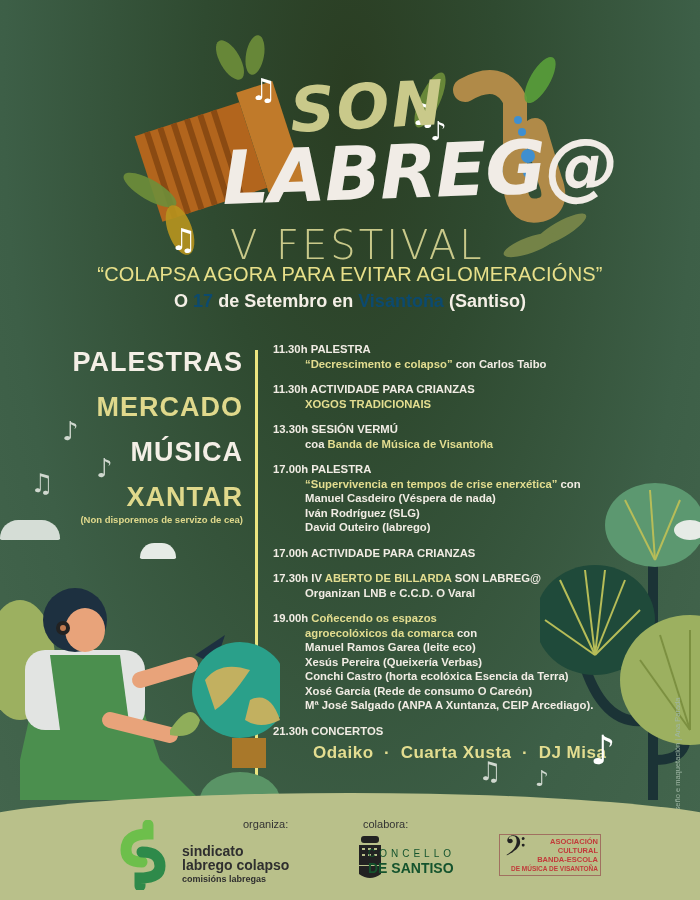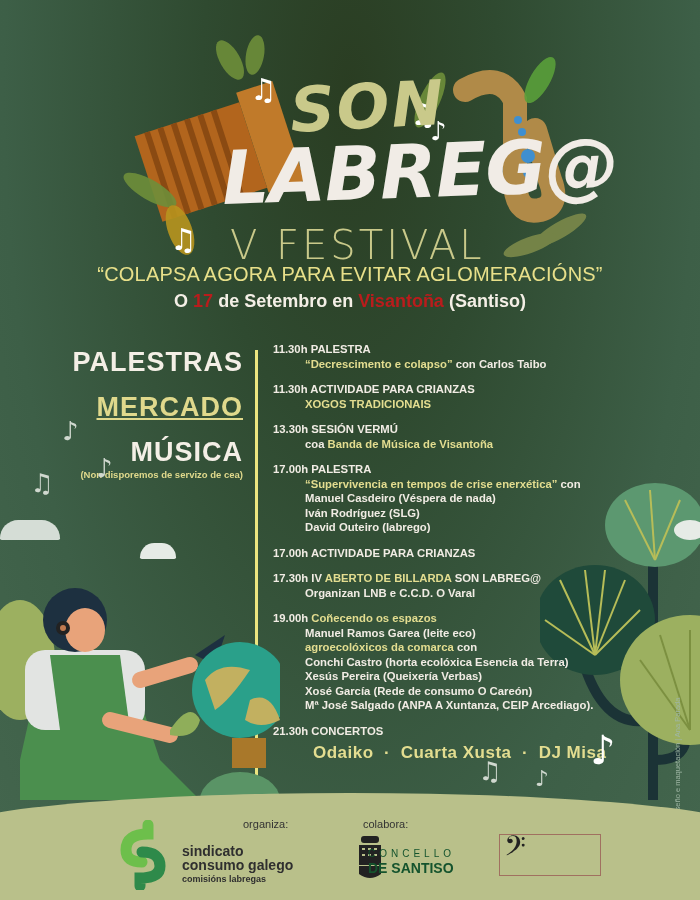--- a/index.html
+++ b/index.html
@@ -8,26 +8,26 @@
     background: radial-gradient(ellipse at 50% 10%, #2a3d22 0%, #2f4a30 30%, #3d5f47 70%, #44664e 100%);
   }
   .poster { position:absolute; inset:0; }
   .abs { position:absolute; }
   
   .title-son { left:290px; top:70px; font-size:62px; font-weight:bold; color:#c9c98a; font-style:italic; letter-spacing:2px; transform:rotate(-3deg); font-family:"DejaVu Sans", sans-serif; }
   .title-labrego { left:222px; top:128px; font-size:74px; font-weight:bold; color:#f1ece6; font-style:italic; letter-spacing:-1px; transform:rotate(-2deg); font-family:"DejaVu Sans", sans-serif; }
   .title-festival { left:230px; top:222px; font-size:40px; color:#c9c98a; letter-spacing:3px; font-family:"DejaVu Sans", sans-serif; font-weight:300; }
   .slogan { left:0; width:700px; top:263px; text-align:center; font-size:20px; color:#e8e08a; letter-spacing:0.2px; font-family:"Liberation Sans", sans-serif; }
   .date-line { left:0; width:700px; top:291px; text-align:center; font-size:18px; color:#f4efe6; font-weight:bold; font-family:"Liberation Sans", sans-serif; }
-  .date-line .hl { color:#b91c1c; }
+  .date-line .hl { color:#0c4a6e; }
   
   .cats { right:457px; top:340px; text-align:right; font-family:"Liberation Sans", sans-serif; font-weight:bold; }
   .cat { font-size:27px; line-height:45px; letter-spacing:1px; }
   .cat.w { color:#f4efe6; }
-  .cat.y { color:#e0d98c;text-decoration:underline; }
+  .cat.y { color:#e0d98c; }
   .cat-note { font-size:9.5px; color:#e0d98c; font-weight:bold; margin-top:-6px; }
   .vline { left:255px; top:350px; width:3px; height:430px; background:#ece580; }
   
   .sched { left:273px; top:342px; width:400px; font-family:"Liberation Sans", sans-serif; font-size:11.3px; color:#f1ece4; font-weight:bold; }
   .ev { margin-bottom:11px; }
   .ev .ln { line-height:14.5px; white-space:nowrap; }
   .ind { padding-left:32px; }
   .y { color:#e3dd90; }
   .bands { padding-left:40px; font-size:17px; color:#e3dd90; margin-top:5px; letter-spacing:0.5px; }
   
@@ -92,20 +92,21 @@
 
   <div class="abs slogan">“COLAPSA AGORA PARA EVITAR AGLOMERACIÓNS”</div>
   <div class="abs date-line">
     <span>O </span><span class="hl">17</span><span> de Setembro en </span><span class="hl">Visantoña</span><span> (Santiso)</span>
   </div>
 
   <div class="abs cats">
     <div class="cat w">PALESTRAS</div>
     <div class="cat y">MERCADO</div>
     <div class="cat w">MÚSICA</div>
+    <div class="cat y">XANTAR</div>
     <div class="cat-note">(Non disporemos de servizo de cea)</div>
   </div>
 
   <div class="abs vline"></div>
 
   <div class="abs note dim" style="left:62px;top:418px">♪</div>
   <div class="abs note dim" style="left:30px;top:470px">♫</div>
   <div class="abs note dim" style="left:96px;top:455px">♪</div>
   <div class="abs" style="left:140px;top:543px;width:36px;height:16px;background:#e6ebe6;border-radius:16px 16px 2px 2px;"></div>
   <div class="abs" style="left:0px;top:520px;width:60px;height:20px;background:#e6ebe6;border-radius:20px 20px 2px 2px;opacity:0.9"></div>
@@ -178,24 +179,24 @@
     </div>
     <div class="ev">
       <div class="ln"><span>17.00h</span> <span>ACTIVIDADE PARA CRIANZAS</span></div>
     </div>
     <div class="ev">
       <div class="ln"><span>17.30h</span> <span>IV </span><span class="y">ABERTO DE BILLARDA</span><span> SON LABREG@</span></div>
       <div class="ln ind">Organizan LNB e C.C.D. O Varal</div>
     </div>
     <div class="ev">
       <div class="ln"><span>19.00h</span> <span class="y">Coñecendo os espazos</span></div>
+      <div class="ln ind"><span class="y">agroecolóxicos da comarca</span><span> con</span></div>
       <div class="ln ind">Manuel Ramos Garea (leite eco)</div>
-      <div class="ln ind"><span class="y">agroecolóxicos da comarca</span><span> con</span></div>
+      <div class="ln ind">Xesús Pereira (Queixería Verbas)</div>
       <div class="ln ind">Conchi Castro (horta ecolóxica Esencia da Terra)</div>
-      <div class="ln ind">Xesús Pereira (Queixería Verbas)</div>
       <div class="ln ind">Xosé García (Rede de consumo O Careón)</div>
       <div class="ln ind">Mª José Salgado (ANPA A Xuntanza, CEIP Arcediago).</div>
     </div>
     <div class="ev">
       <div class="ln"><span>21.30h</span> <span>CONCERTOS</span></div>
       <div class="bands">
         <span>Odaiko</span>
         &nbsp;<span>·</span>&nbsp;
         <span>Cuarta Xusta</span>
         &nbsp;<span>·</span>&nbsp;
@@ -214,21 +215,21 @@
 
   <div class="abs flabel" style="left:243px;top:818px">organiza:</div>
   <div class="abs flabel" style="left:363px;top:818px">colabora:</div>
 
   <svg class="abs" style="left:120px;top:820px" width="46" height="70" viewBox="0 0 46 70">
     <path d="M28 5 L28 14 Q6 14 6 30 Q6 42 22 42" stroke="#6dbf4b" stroke-width="11" fill="none" stroke-linecap="round"></path>
     <path d="M22 32 Q40 32 40 46 Q40 58 20 58 L20 66" stroke="#2e8a4a" stroke-width="11" fill="none" stroke-linecap="round"></path>
   </svg>
   <div class="abs slg-text" style="left:182px;top:844px;line-height:14px">
     <div style="font-size:14px">sindicato</div>
-    <div style="font-size:14px">consumo galego</div>
+    <div style="font-size:14px">labrego colapso</div>
     <div style="font-size:9px">comisións labregas</div>
   </div>
 
   <svg class="abs" style="left:358px;top:836px" width="24" height="44" viewBox="0 0 24 44">
     <rect x="3" y="0" width="18" height="7" rx="3" fill="#222"></rect>
     <rect x="1" y="9" width="22" height="20" fill="#222"></rect>
     <g fill="#b9c08a">
         <rect x="4" y="12" width="3" height="2"></rect>
         <rect x="10" y="12" width="3" height="2"></rect>
         <rect x="16" y="12" width="3" height="2"></rect>
@@ -238,15 +239,21 @@
       </g>
     <path d="M1 30 L23 30 L23 38 Q12 46 1 38 Z" fill="#222"></path>
   </svg>
   <div class="abs" style="left:368px;top:848px;font-family:'Liberation Sans',sans-serif;color:#14532d">
     <div style="font-size:10px;letter-spacing:4px">CONCELLO</div>
     <div style="font-size:14px;font-weight:bold;margin-top:1px">DE SANTISO</div>
   </div>
 
   <div class="abs" style="left:499px;top:834px;width:100px;height:40px;border:1px solid #a07060;">
     <div class="abs" style="left:4px;top:-6px;font-size:34px;color:#222;font-family:'DejaVu Sans',sans-serif">𝄢</div>
+    <div class="abs" style="right:2px;top:2px;text-align:right;font-family:'Liberation Sans',sans-serif;font-size:7.5px;color:#c23a3a;font-weight:bold;line-height:9px">
+      <div>ASOCIACIÓN</div>
+      <div>CULTURAL</div>
+      <div>BANDA-ESCOLA</div>
+      <div style="font-size:6.5px">DE MÚSICA DE VISANTOÑA</div>
+    </div>
   </div>
 
 </div>
 
 </body></html>

